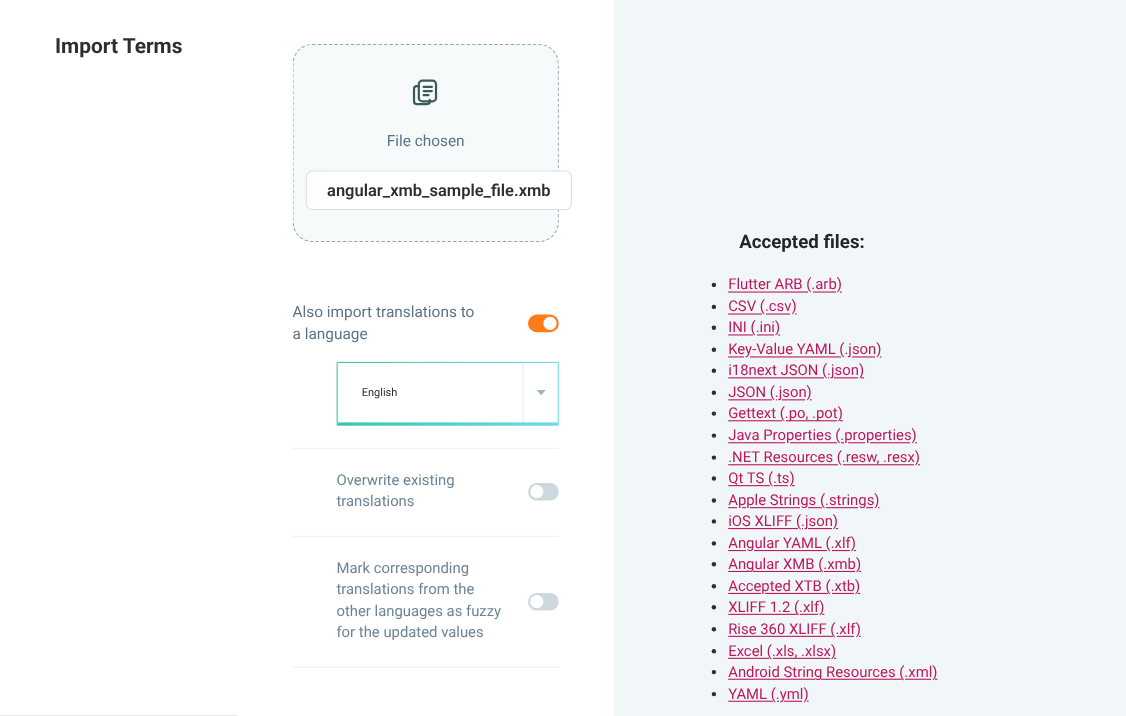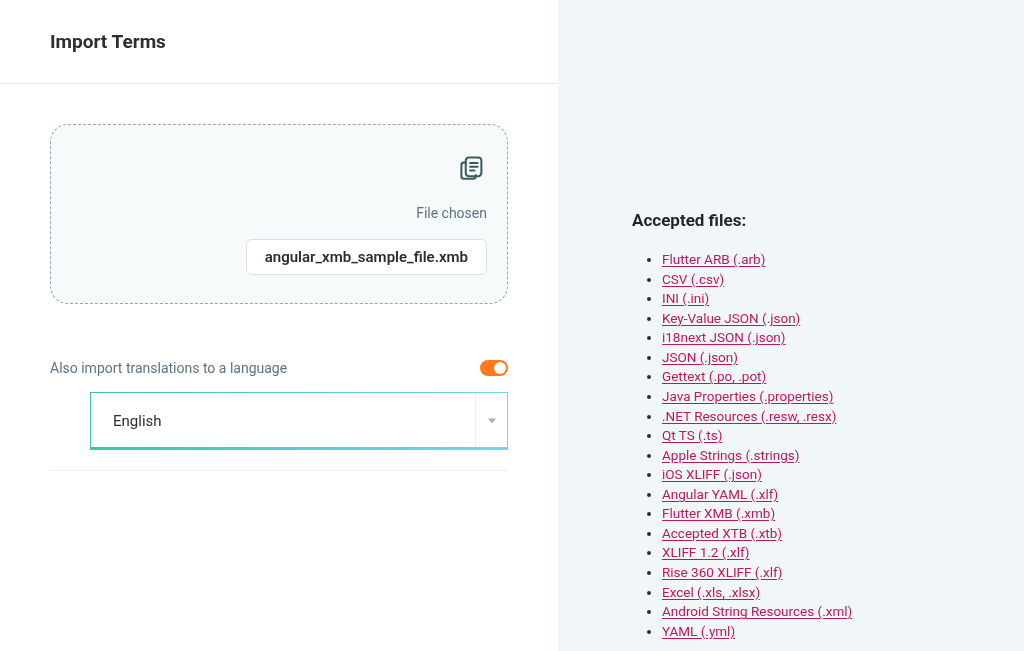--- a/index.html
+++ b/index.html
@@ -13,21 +13,21 @@
   }
   .wrap {
     display: flex;
     width: 100%;
     height: 100%;
   }
   .left {
     width: 558px;
     height: 100%;
     display: flex;
-    flex-direction: column;
+    flex-direction: row;
   }
   .right {
     flex: 1;
     background: #f1f7f9;
     padding: 210px 40px 40px 74px;
     height: 100%;
   }
   .header {
     padding: 30px 50px 30px 50px;
     border-bottom: 1px solid #e8ecef;
@@ -44,21 +44,21 @@
   }
 
   
   .dropzone {
     border: 1.5px dashed #8ea8b6;
     border-radius: 18px;
     background: #f6fafb;
     padding: 28px 20px 28px 20px;
     display: flex;
     flex-direction: column;
-    align-items: flex-end;
+    align-items: center;
     gap: 18px;
     margin-bottom: 40px;
   }
   .dropzone svg {
     width: 30px;
     height: 30px;
     stroke: #3a5a5a;
   }
   .dropzone-label {
     font-size: 14px;
@@ -155,21 +155,21 @@
     position: absolute;
     left: 0; right: 0; bottom: -1px;
     height: 2px;
     background: linear-gradient(90deg, #38c7a8, #6fd7f0);
   }
   .select-value {
     flex: 1;
     display: flex;
     align-items: center;
     padding: 0 22px;
-    font-size: 15px;
+    font-size: 10px;
     color: #2b2f33;
   }
   .select-arrow {
     width: 32px;
     border-left: 1px solid #e7edf0;
     display: flex;
     align-items: center;
     justify-content: center;
   }
   .select-arrow svg {
@@ -182,20 +182,21 @@
     background: #edf1f3;
     margin: 20px 0 0 0;
   }
 
   
   .right h2 {
     font-size: 17px;
     font-weight: 700;
     color: #1f2529;
     margin-bottom: 20px;
+    margin-left: 40px;
   }
   .right ul {
     list-style: disc;
     padding-left: 30px;
   }
   .right li {
     font-size: 13.5px;
     line-height: 1.45;
     color: #2b2f33;
     margin-bottom: 0;
@@ -244,43 +245,55 @@
           <div class="select-arrow">
             <svg viewBox="0 0 10 6">
                 <path d="M0 0 L5 6 L10 0 Z"></path>
               </svg>
           </div>
         </div>
       </div>
 
       <div class="spacer-border"></div>
 
-
+      <div class="row indent">
+        <div class="row-label">Overwrite existing translations</div>
+        <div class="toggle off">
+            <div class="knob"></div>
+          </div>
+      </div>
+
+      <div class="row indent">
+        <div class="row-label">Mark corresponding translations from the other languages as fuzzy for the updated values</div>
+        <div class="toggle off">
+            <div class="knob"></div>
+          </div>
+      </div>
 
 
     </div>
   </div>
 
   <div class="right">
     <h2>Accepted files:</h2>
     <ul id="accepted-list">
         <li><a href="#">Flutter ARB (.arb)</a></li>
         <li><a href="#">CSV (.csv)</a></li>
         <li><a href="#">INI (.ini)</a></li>
-        <li><a href="#">Key-Value JSON (.json)</a></li>
+        <li><a href="#">Key-Value YAML (.json)</a></li>
         <li><a href="#">i18next JSON (.json)</a></li>
         <li><a href="#">JSON (.json)</a></li>
         <li><a href="#">Gettext (.po, .pot)</a></li>
         <li><a href="#">Java Properties (.properties)</a></li>
         <li><a href="#">.NET Resources (.resw, .resx)</a></li>
         <li><a href="#">Qt TS (.ts)</a></li>
         <li><a href="#">Apple Strings (.strings)</a></li>
         <li><a href="#">iOS XLIFF (.json)</a></li>
         <li><a href="#">Angular YAML (.xlf)</a></li>
-        <li><a href="#">Flutter XMB (.xmb)</a></li>
+        <li><a href="#">Angular XMB (.xmb)</a></li>
         <li><a href="#">Accepted XTB (.xtb)</a></li>
         <li><a href="#">XLIFF 1.2 (.xlf)</a></li>
         <li><a href="#">Rise 360 XLIFF (.xlf)</a></li>
         <li><a href="#">Excel (.xls, .xlsx)</a></li>
         <li><a href="#">Android String Resources (.xml)</a></li>
         <li><a href="#">YAML (.yml)</a></li>
       </ul>
   </div>
 </div>
 

